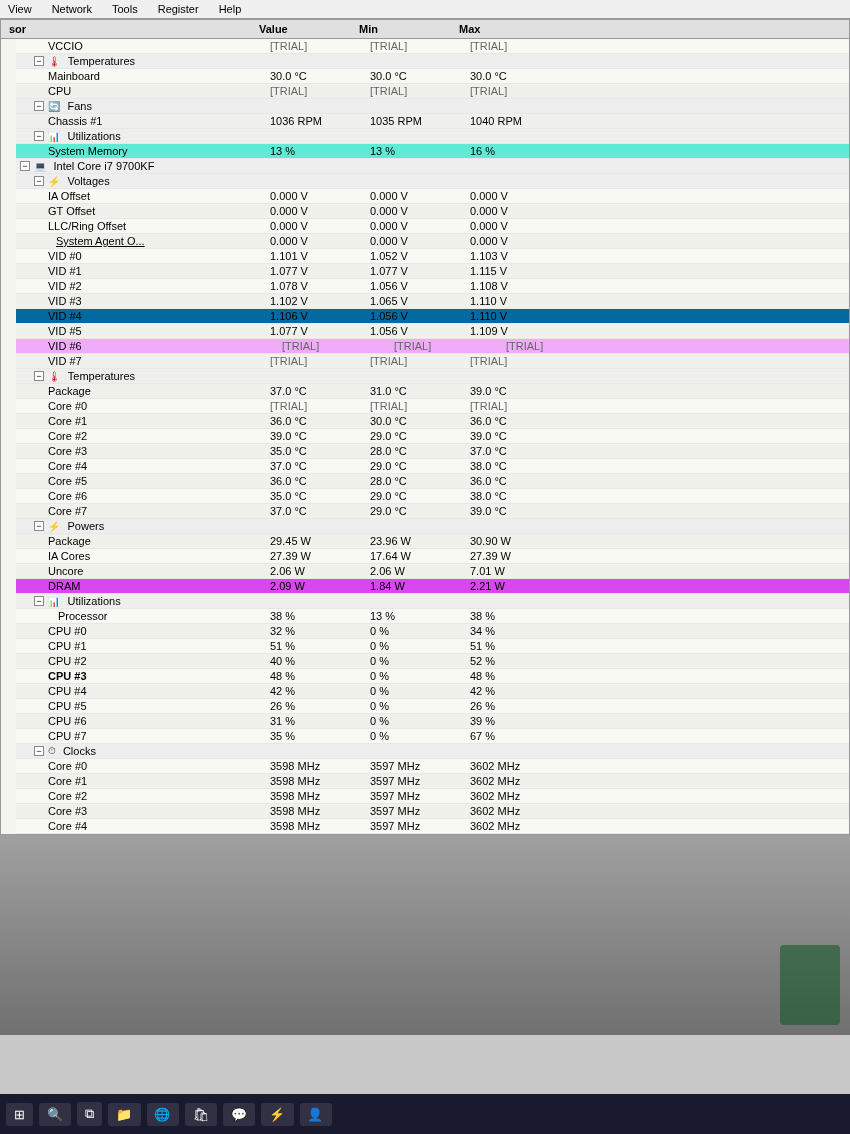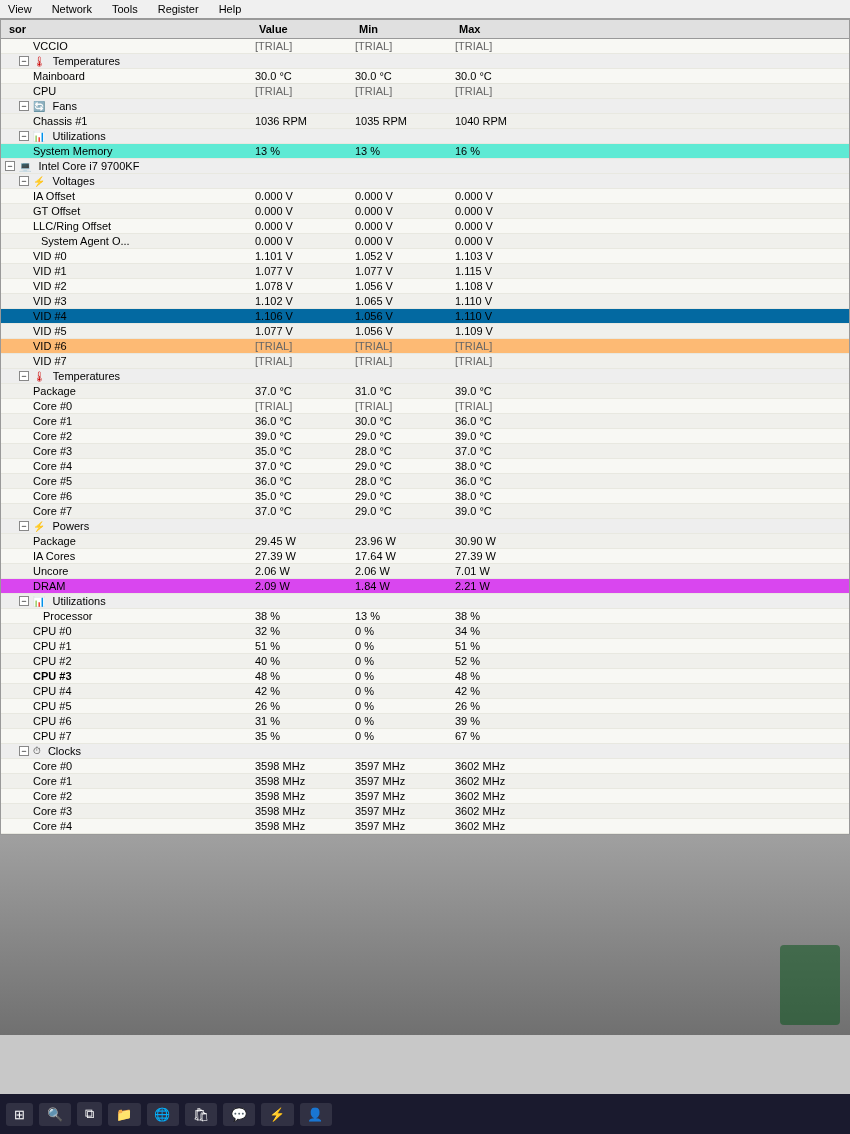--- a/index.html
+++ b/index.html
@@ -87,20 +87,21 @@
       color: white;
       padding: 4px 8px;
       border-radius: 3px;
       cursor: pointer;
       font-size: 13px;
     }
 
     .scroll-area {
       overflow-y: auto;
       max-height: 900px;
+      margin-left: 15px;
     }
 
     
     .below-window {
       height: 200px;
       background: linear-gradient(to bottom, #a0a0a0, #707070);
       display: flex;
       align-items: flex-end;
       justify-content: flex-end;
       padding: 10px;
@@ -221,21 +222,21 @@
   </div>
       <div class="tree-row" style="background: rgb(248, 248, 244);">
     <div class="cell cell-name" style="padding-left:32px;">
           <span>LLC/Ring Offset</span>
         </div>
     <div class="cell" style="">0.000 V</div>
     <div class="cell" style="">0.000 V</div>
     <div class="cell" style="">0.000 V</div>
   </div>
       <div class="tree-row" style="background: rgb(240, 240, 236);">
-    <div class="cell cell-name" style="padding-left:40px;">
+    <div class="cell cell-name" style="padding-left:40px;text-decoration:underline;">
           <span>System Agent O...</span>
         </div>
     <div class="cell" style="">0.000 V</div>
     <div class="cell" style="">0.000 V</div>
     <div class="cell" style="">0.000 V</div>
   </div>
       <div class="tree-row" style="background: rgb(248, 248, 244);">
     <div class="cell cell-name" style="padding-left:32px;">
           <span>VID #0</span>
         </div>
@@ -276,21 +277,21 @@
     <div class="cell" style="">1.110 V</div>
   </div>
       <div class="tree-row" style="background: rgb(240, 240, 236);">
     <div class="cell cell-name" style="padding-left:32px;">
           <span>VID #5</span>
         </div>
     <div class="cell" style="">1.077 V</div>
     <div class="cell" style="">1.056 V</div>
     <div class="cell" style="">1.109 V</div>
   </div>
-      <div class="tree-row" style="background: #fdba74;">
+      <div class="tree-row" style="background: #f0abfc; gap: 12px;">
     <div class="cell cell-name" style="padding-left:32px;">
           <span>VID #6</span>
         </div>
     <div class="cell" style="color:#666;">[TRIAL]</div>
     <div class="cell" style="color:#666;">[TRIAL]</div>
     <div class="cell" style="color:#666;">[TRIAL]</div>
   </div>
       <div class="tree-row" style="background: rgb(240, 240, 236);">
     <div class="cell cell-name" style="padding-left:32px;">
           <span>VID #7</span>

